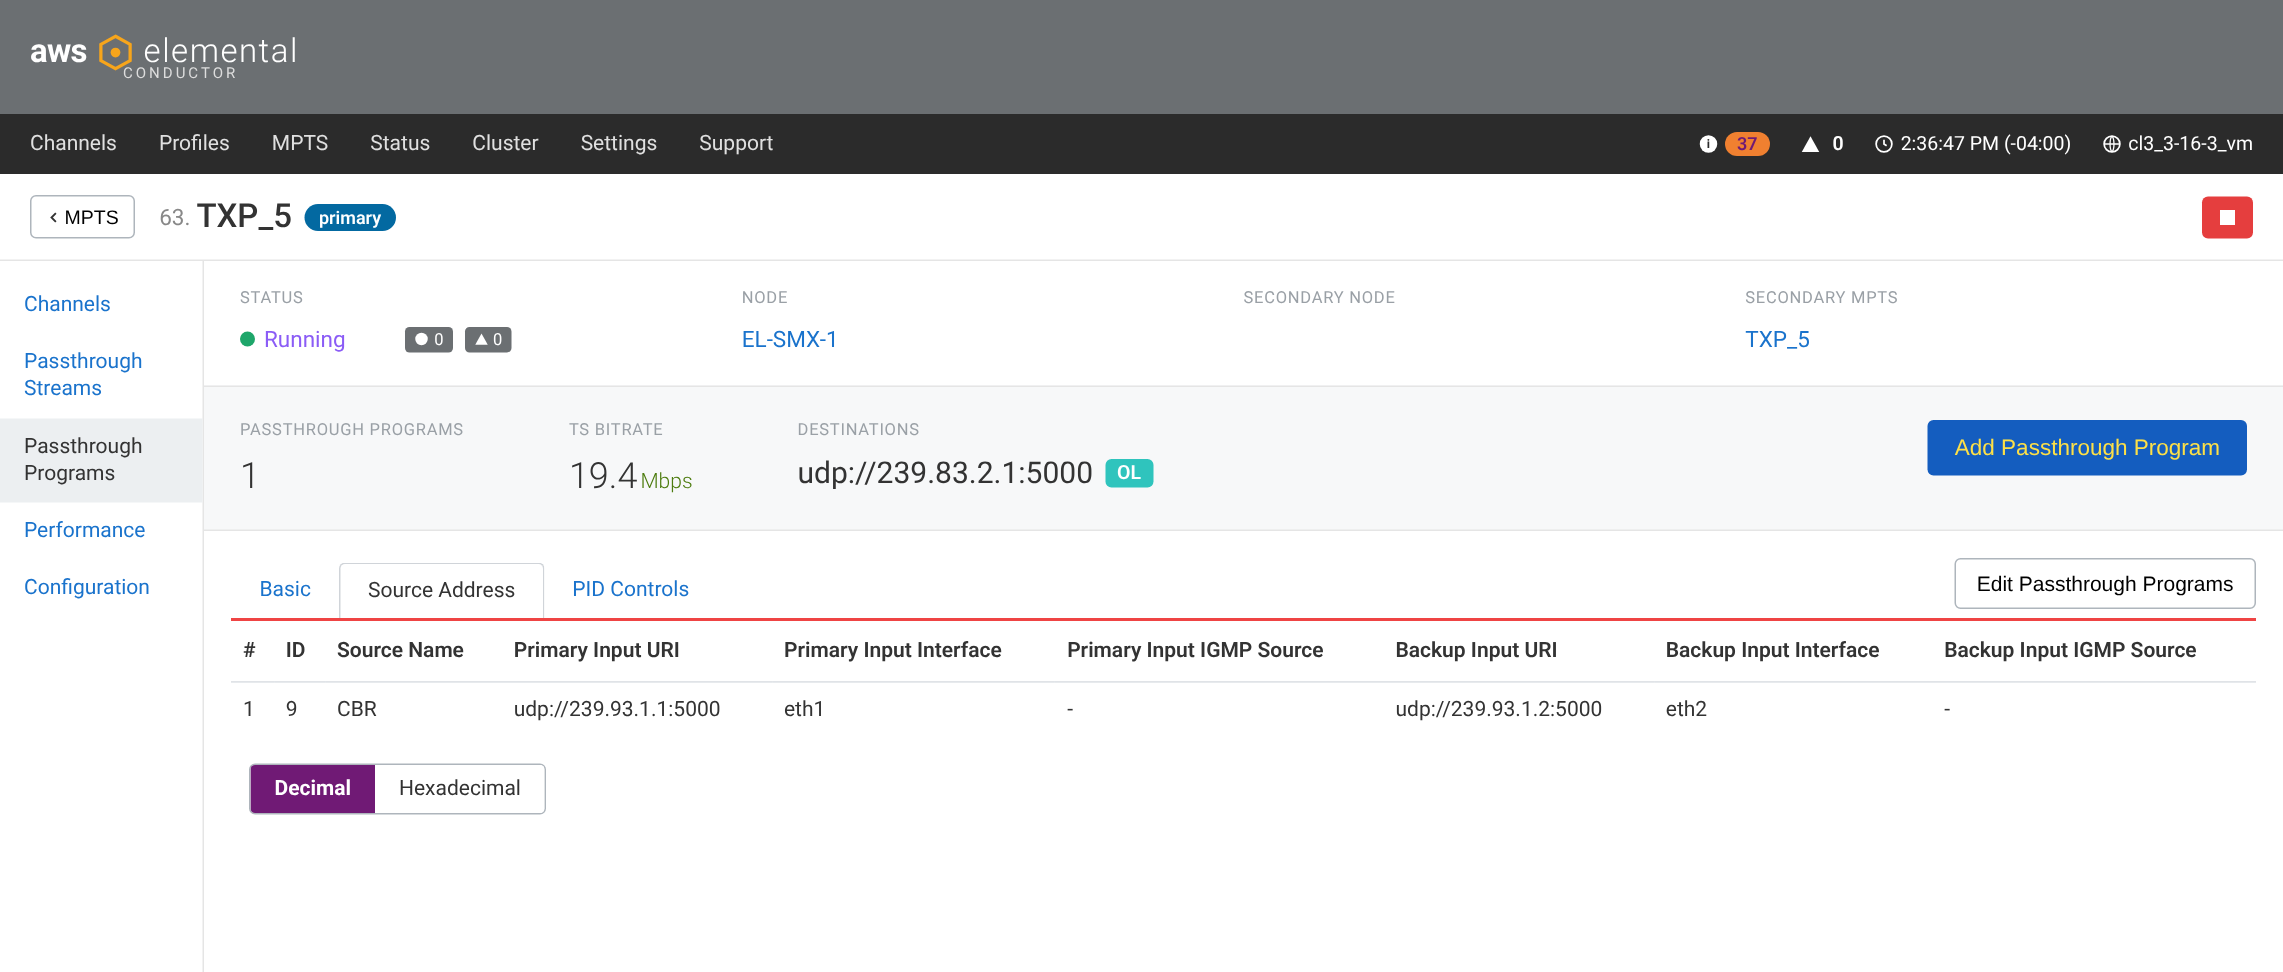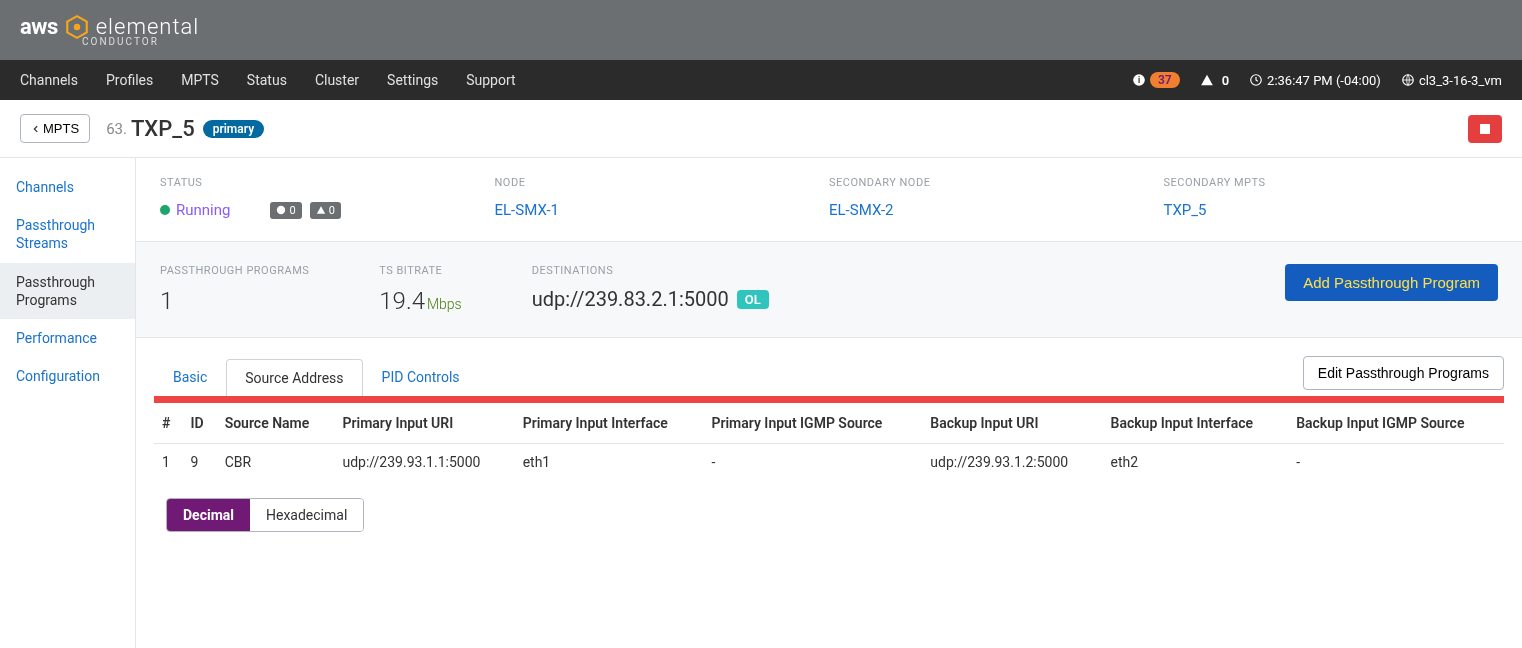--- a/index.html
+++ b/index.html
@@ -1,17 +1,17 @@
 <!DOCTYPE html>
 <html><head>
 <meta charset="utf-8">
 <style>
 * { box-sizing: border-box; margin: 0; padding: 0; }
 body { font-family: -apple-system, BlinkMacSystemFont, "Segoe UI", Roboto, Arial, sans-serif; font-size: 14px; color: #333; background: #fff; width: 1522px; }
-.header-brand { background: #6b6f72; height: 60px; display: flex; align-items: center; padding: 0 20px; }
+.header-brand { background: #6b6f72; height: 76px; display: flex; align-items: center; padding: 0 20px; }
 .brand-logo { color: #fff; display: flex; align-items: center; gap: 6px; }
 .brand-aws { font-weight: 700; font-size: 22px; letter-spacing: -0.5px; }
 .brand-hex { width: 26px; height: 26px; }
 .brand-elemental { font-weight: 300; font-size: 22px; letter-spacing: 1px; }
 .brand-sub { font-size: 10px; letter-spacing: 2px; margin-left: 62px; margin-top: -4px; color: #ddd; }
 .brand-wrap { display: flex; flex-direction: column; }
 .navbar { background: #2b2b2b; height: 40px; display: flex; align-items: center; padding: 0 20px; color: #e0e0e0; }
 .nav-items { display: flex; gap: 28px; }
 .nav-item { color: #e0e0e0; cursor: pointer; font-size: 14px; }
 .nav-right { margin-left: auto; display: flex; align-items: center; gap: 20px; color: #fff; font-size: 13px; }
@@ -40,21 +40,21 @@
 .link { color: #1a73cc; cursor: pointer; font-size: 15px; }
 .summary-row { background: #f7f8f9; border-top: 1px solid #e5e5e5; border-bottom: 1px solid #e5e5e5; padding: 22px 24px; display: flex; align-items: flex-start; }
 .summary-col { margin-right: 70px; }
 .summary-label { font-size: 11px; color: #9aa0a6; letter-spacing: 0.5px; margin-bottom: 10px; text-transform: uppercase; }
 .summary-val { font-size: 24px; font-weight: 300; color: #333; }
 .summary-val .unit { font-size: 14px; color: #4d7c0f; margin-left: 2px; }
 .dest-val { font-size: 20px; font-weight: 400; color: #333; display: flex; align-items: center; gap: 8px; }
 .tag-ol { background: #2fc4bd; color: #fff; border-radius: 4px; padding: 2px 8px; font-size: 13px; font-weight: 600; }
 .btn-primary { background: #145dbf; color: #fde047; border: none; border-radius: 4px; padding: 10px 18px; font-size: 15px; cursor: pointer; margin-left: auto; }
 .tabs-wrap { padding: 18px 18px 0 18px; }
-.tabbar { display: flex; align-items: center; border-bottom: 7px solid #ef4444; }
+.tabbar { display: flex; align-items: center; border-bottom: 2px solid #ef4444; }
 .tab { padding: 10px 18px; color: #1a73cc; cursor: pointer; font-size: 14px; border: 1px solid transparent; border-bottom: none; }
 .tab.active { color: #333; border-color: #d0d4d9; background: #fff; border-radius: 4px 4px 0 0; position: relative; top: 1px; }
 .btn-outline { margin-left: auto; border: 1px solid #aeb5bc; background: #fff; border-radius: 4px; padding: 8px 14px; font-size: 14px; cursor: pointer; margin-bottom: 6px; }
 .table { width: 100%; border-collapse: collapse; margin-top: 0; }
 .table th { text-align: left; font-weight: 600; font-size: 14px; padding: 12px 8px; border-bottom: 1px solid #e0e3e7; }
 .table td { padding: 10px 8px; font-size: 14px; color: #333; }
 .toggle-group { display: inline-flex; border: 1px solid #aeb5bc; border-radius: 4px; overflow: hidden; margin: 18px 0 24px 12px; }
 .toggle-btn { padding: 8px 16px; font-size: 14px; cursor: pointer; background: #fff; }
 .toggle-btn.active { background: #701a75; color: #fff; font-weight: bold; }
 .alert-inline { display: inline-flex; align-items: center; gap: 4px; }
@@ -168,21 +168,20 @@
             </span>
           </div>
         </div>
       </div>
       <div class="status-col">
         <div class="status-label">NODE</div>
         <div class="link">EL-SMX-1</div>
       </div>
       <div class="status-col">
         <div class="status-label">SECONDARY NODE</div>
-        <div class="link">EL-SMX-2</div>
       </div>
       <div class="status-col">
         <div class="status-label">SECONDARY MPTS</div>
         <div class="link">TXP_5</div>
       </div>
     </div>
 
     <div class="summary-row">
       <div class="summary-col">
         <div class="summary-label">PASSTHROUGH PROGRAMS</div>

